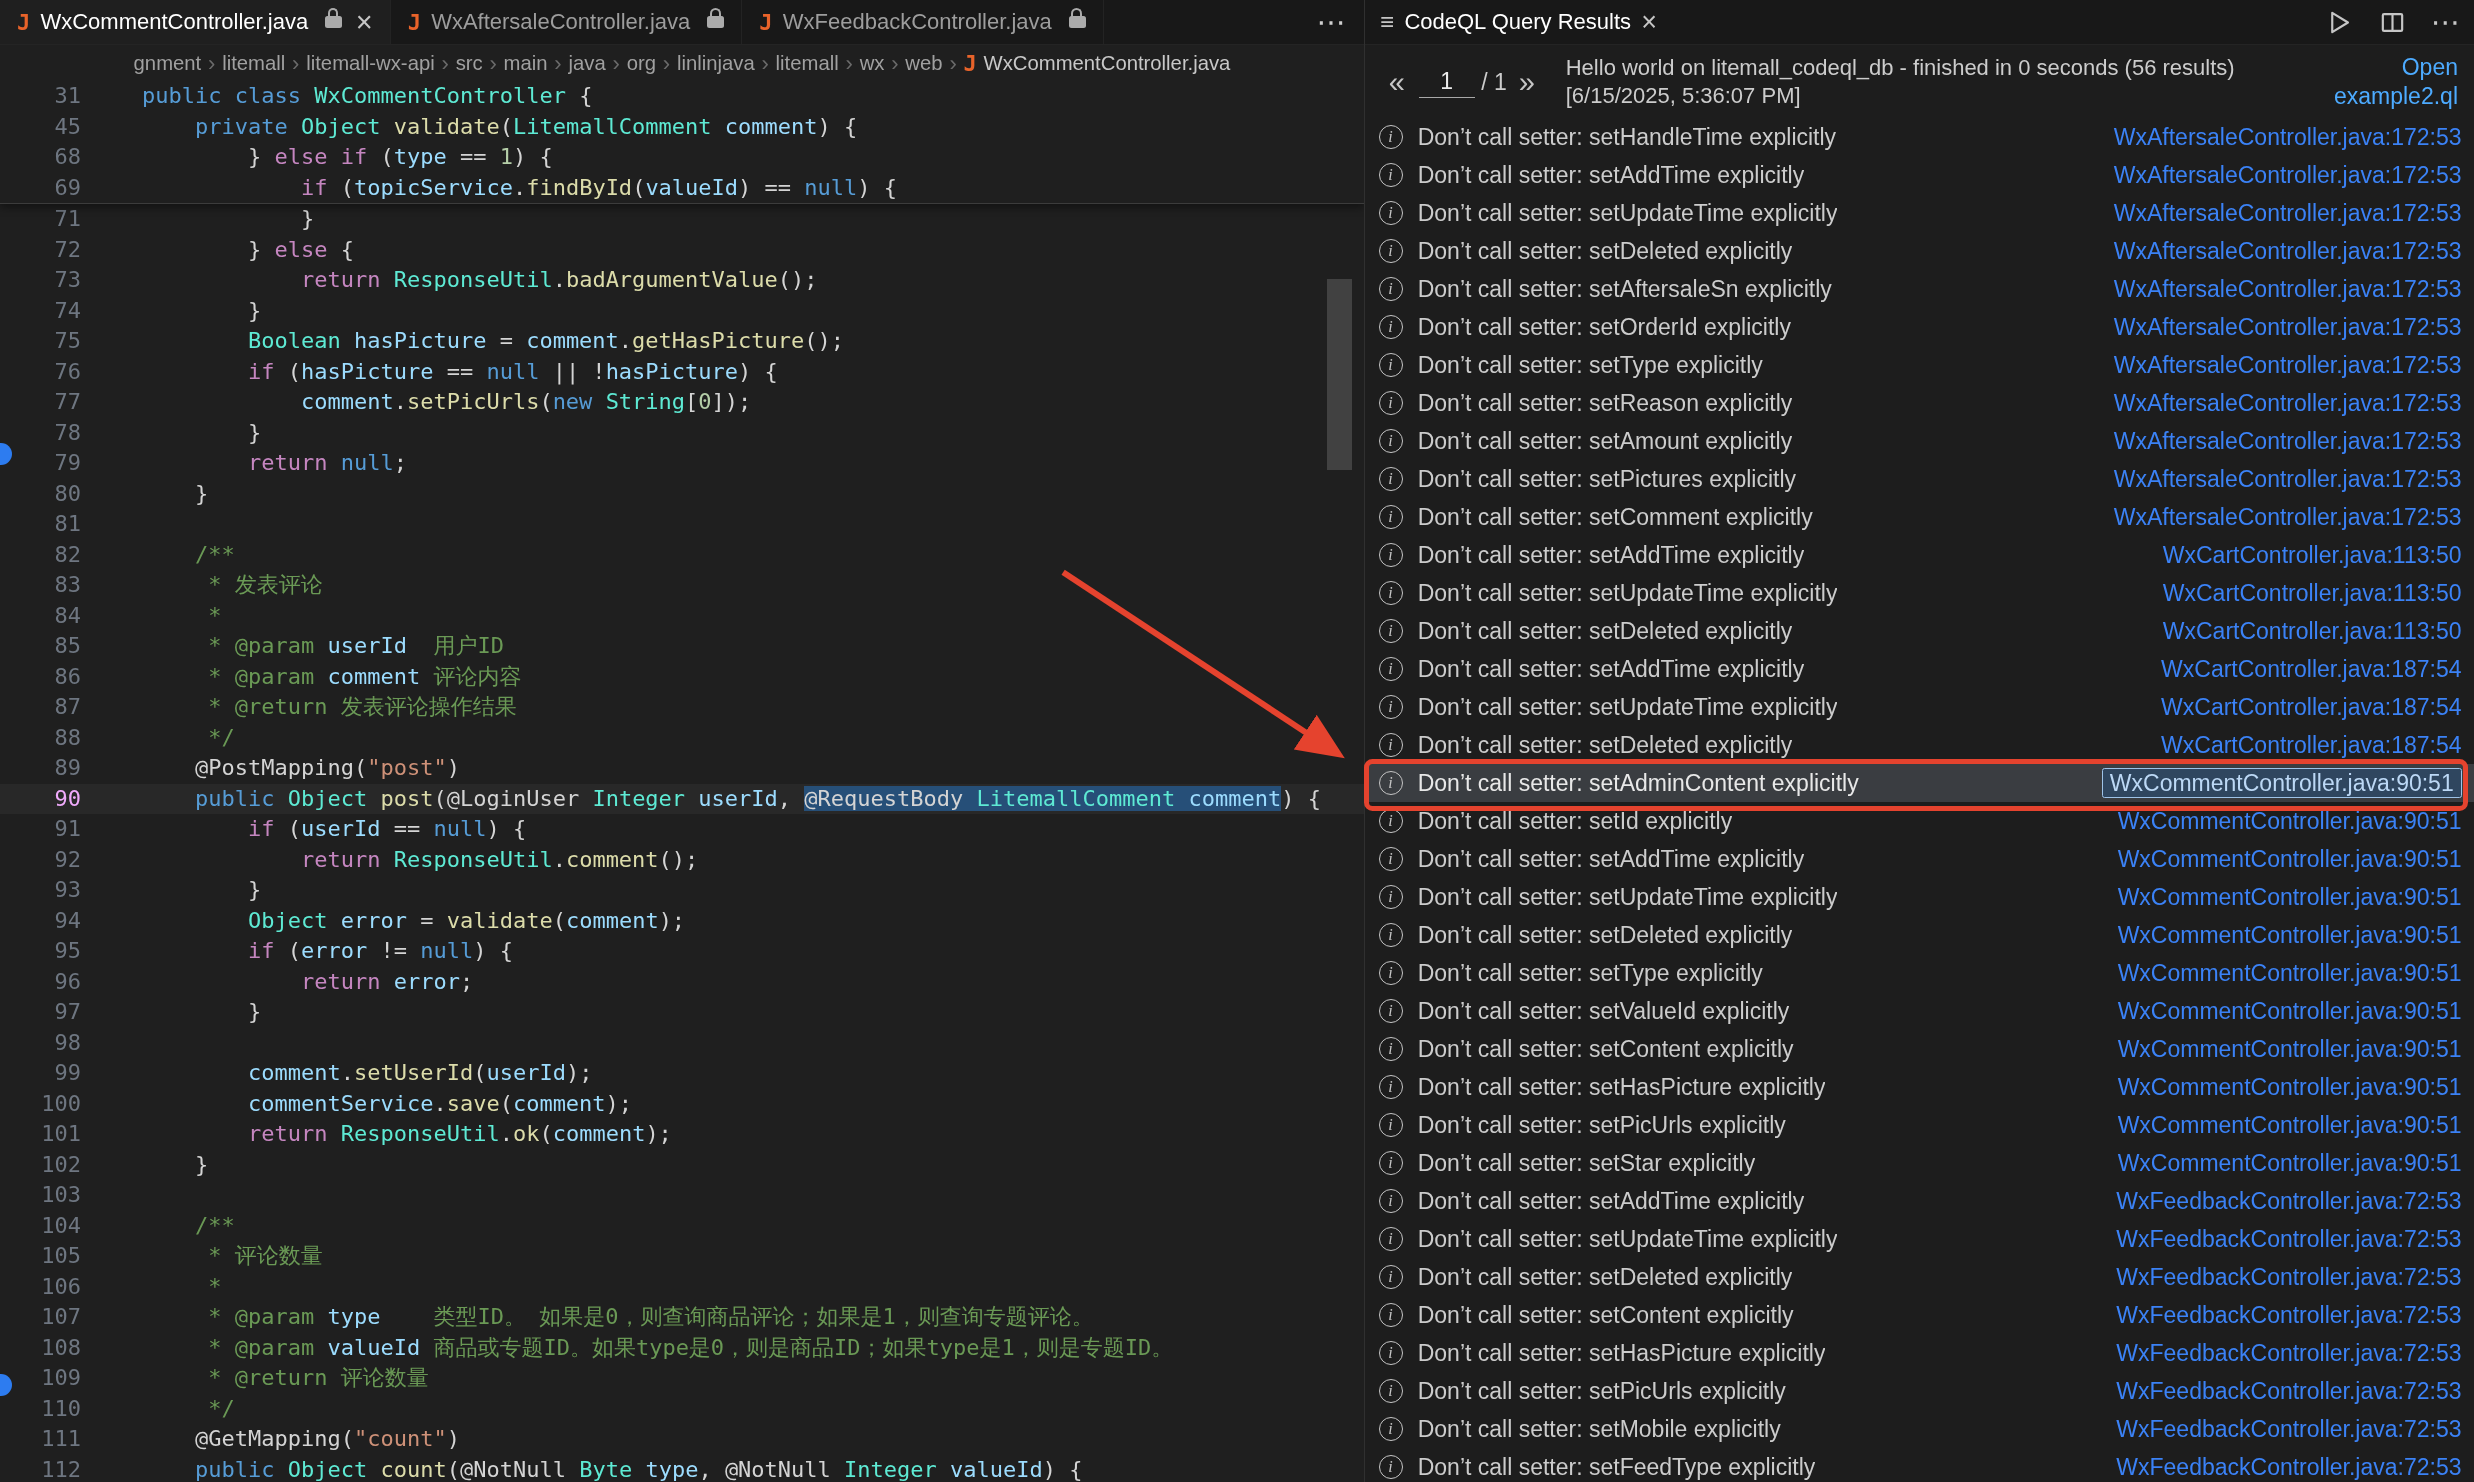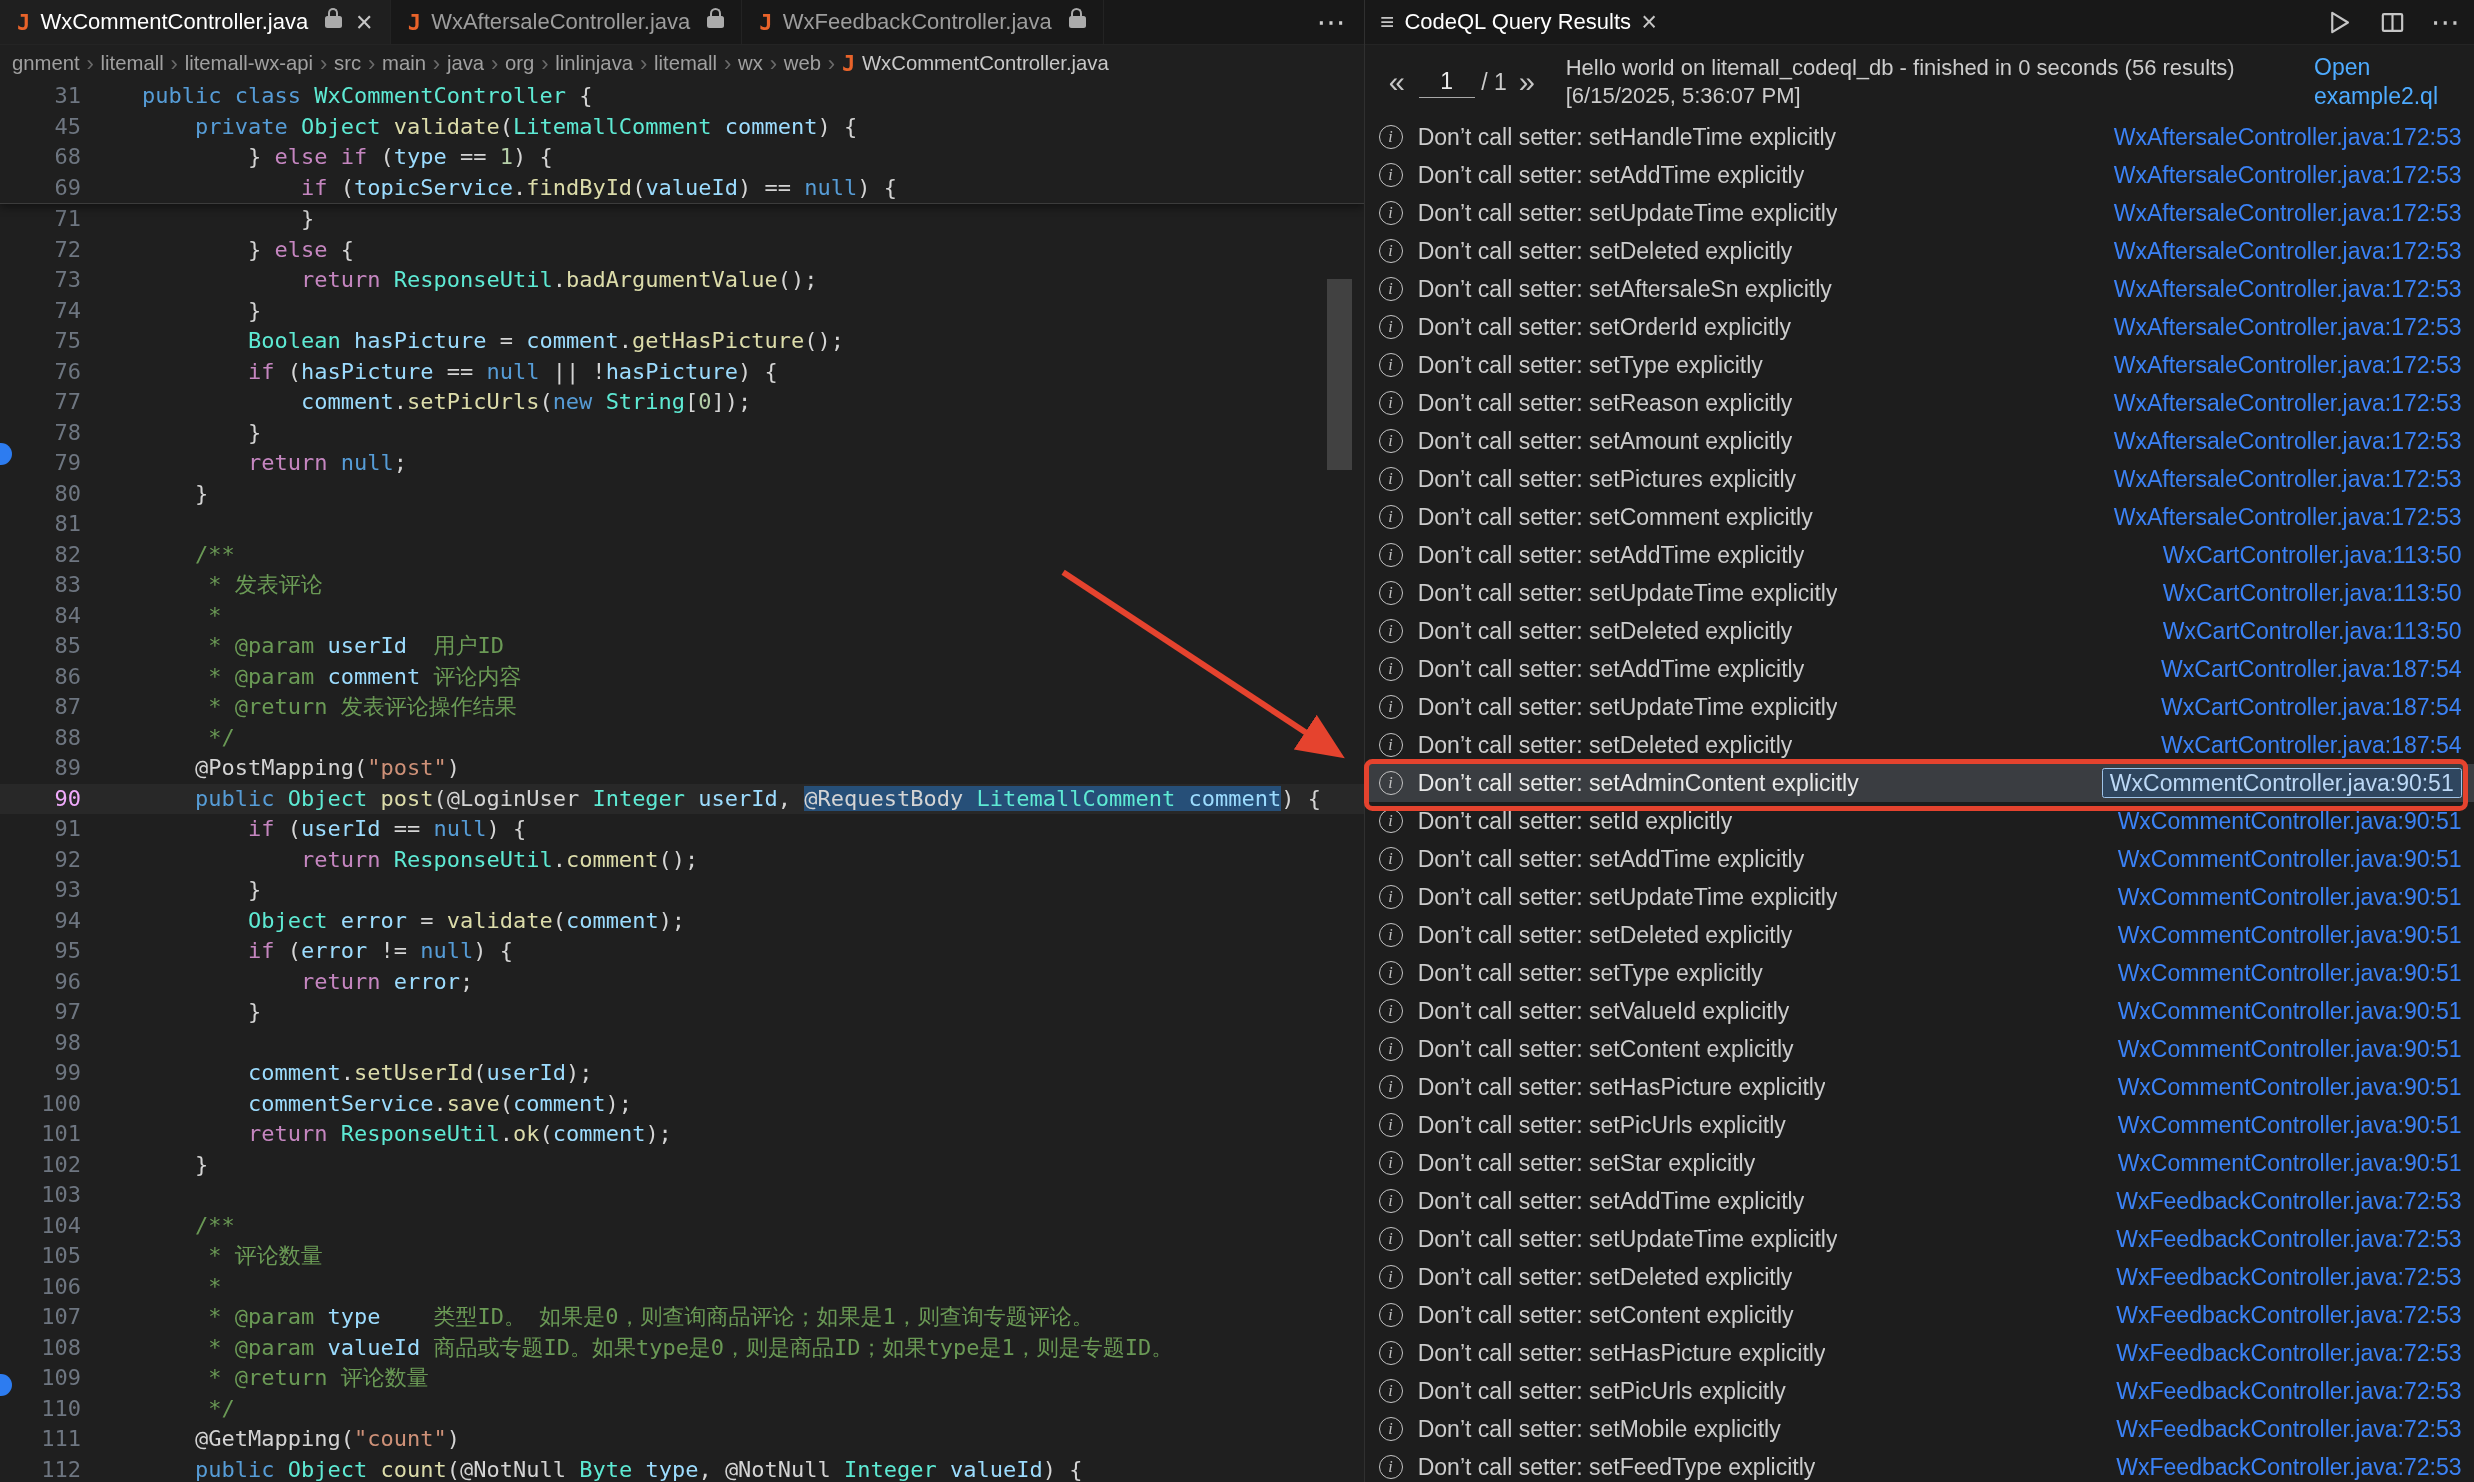--- a/index.html
+++ b/index.html
@@ -14,21 +14,21 @@
   .tab{display:flex;align-items:center;gap:10.2px;padding:0 17px;border-right:0.8px solid #232323;
        color:#9d9d9d;font-size:22px;background:#181818;white-space:nowrap;cursor:pointer;}
   .tab.active{background:#1f1f1f;color:#fff;}
   .java-icon{color:#e8632a;font-weight:bold;font-size:22px;font-family:"DejaVu Sans Mono",monospace;}
   .tab-close{font-size:29px;color:#c5c5c5;margin-left:3.4px;line-height:1;}
   .lock{position:relative;display:inline-block;width:17px;height:12px;background:#ababab;border-radius:2.5px;margin-left:6.8px;}
   .lock::before{content:'';position:absolute;top:-8.5px;left:2.5px;width:6.8px;height:8.5px;
                 border:2.5px solid #ababab;border-bottom:none;border-radius:6px 6px 0 0;}
   .tab-overflow{margin-left:auto;display:flex;align-items:center;padding:0 18.6px;color:#cfcfcf;font-size:29px;}
 
-  .breadcrumb{display:flex;align-items:center;height:37px;padding:0 12px;color:#a0a0a0;font-size:20.3px;background:#1f1f1f;white-space:nowrap;overflow:hidden;}
+  .breadcrumb{display:flex;align-items:center;height:37px;padding:0 12px;color:#a0a0a0;font-size:20.3px;background:#1f1f1f;white-space:nowrap;overflow:hidden;justify-content:center;}
   .crumb{cursor:pointer;display:flex;align-items:center;gap:6.8px;}
   .crumb-sep{color:#6a6a6a;font-size:22px;padding:0 6.8px;}
   .crumb.file{color:#c8c8c8;}
 
   .code-area{position:absolute;left:0;top:81px;right:0;bottom:0;overflow:hidden;
              font-family:"DejaVu Sans Mono","Liberation Mono",monospace;font-size:22px;line-height:30.5px;}
   .sticky{position:relative;z-index:5;background:#1f1f1f;border-bottom:1.7px solid #3c3c3c;box-shadow:0 3.4px 8.5px rgba(0,0,0,.45);}
   .code-line{display:flex;height:30.5px;white-space:pre;gap:32px;}
   .code-line .ln{flex:none;width:81px;text-align:right;padding-right:29px;color:#6e7681;}
   .code-line .lc{flex:1;color:#d4d4d4;overflow:hidden;}
@@ -51,21 +51,21 @@
   .header-actions{margin-left:auto;display:flex;align-items:center;gap:24px;padding-right:15.2px;color:#c5c5c5;}
   .icon-btn{display:flex;align-items:center;justify-content:center;cursor:pointer;}
   .more-icon{font-size:29px;line-height:1;}
 
   .panel-toolbar{display:flex;align-items:center;height:74px;padding:0 17px;color:#cccccc;}
   .pg-btn{font-size:29px;color:#c5c5c5;padding:0 6.8px;cursor:pointer;}
   .page-input{width:56px;background:transparent;border:none;border-bottom:1.7px solid #a8a8a8;color:#ececec;
               font-size:23px;text-align:center;font-family:inherit;outline:none;padding:1.7px 0;margin:0 6.8px;}
   .pg-total{font-size:23px;margin-right:5.1px;}
   .summary{margin-left:24px;width:694px;font-size:22px;line-height:28px;color:#cccccc;}
-  .open-link{margin-left:auto;width:144px;text-align:left;color:#4dabff;font-size:23px;line-height:29px;cursor:pointer;}
+  .open-link{margin-left:auto;width:144px;text-align:right;color:#4dabff;font-size:23px;line-height:29px;cursor:pointer;}
 
   .results-list{position:absolute;left:0;top:118px;right:0;bottom:0;overflow:hidden;}
   .result-row{display:flex;align-items:center;height:38px;padding:0 13.5px;gap:15.2px;font-size:23px;cursor:pointer;}
   .info-icon{flex:none;width:22px;height:22px;border:1.7px solid #c5c5c5;border-radius:50%;
              display:flex;align-items:center;justify-content:center;}
   .info-icon i{font-style:italic;font-family:"Liberation Serif",serif;font-size:16px;color:#c5c5c5;line-height:1;}
   .result-row .msg{color:#cccccc;white-space:nowrap;overflow:hidden;}
   .result-row .loc{margin-left:auto;color:#3b82f6;white-space:nowrap;text-decoration:none;}
   .result-row.hl{background:#3a3d41;}
   .result-row.hl .msg{color:#e8e8e8;}

